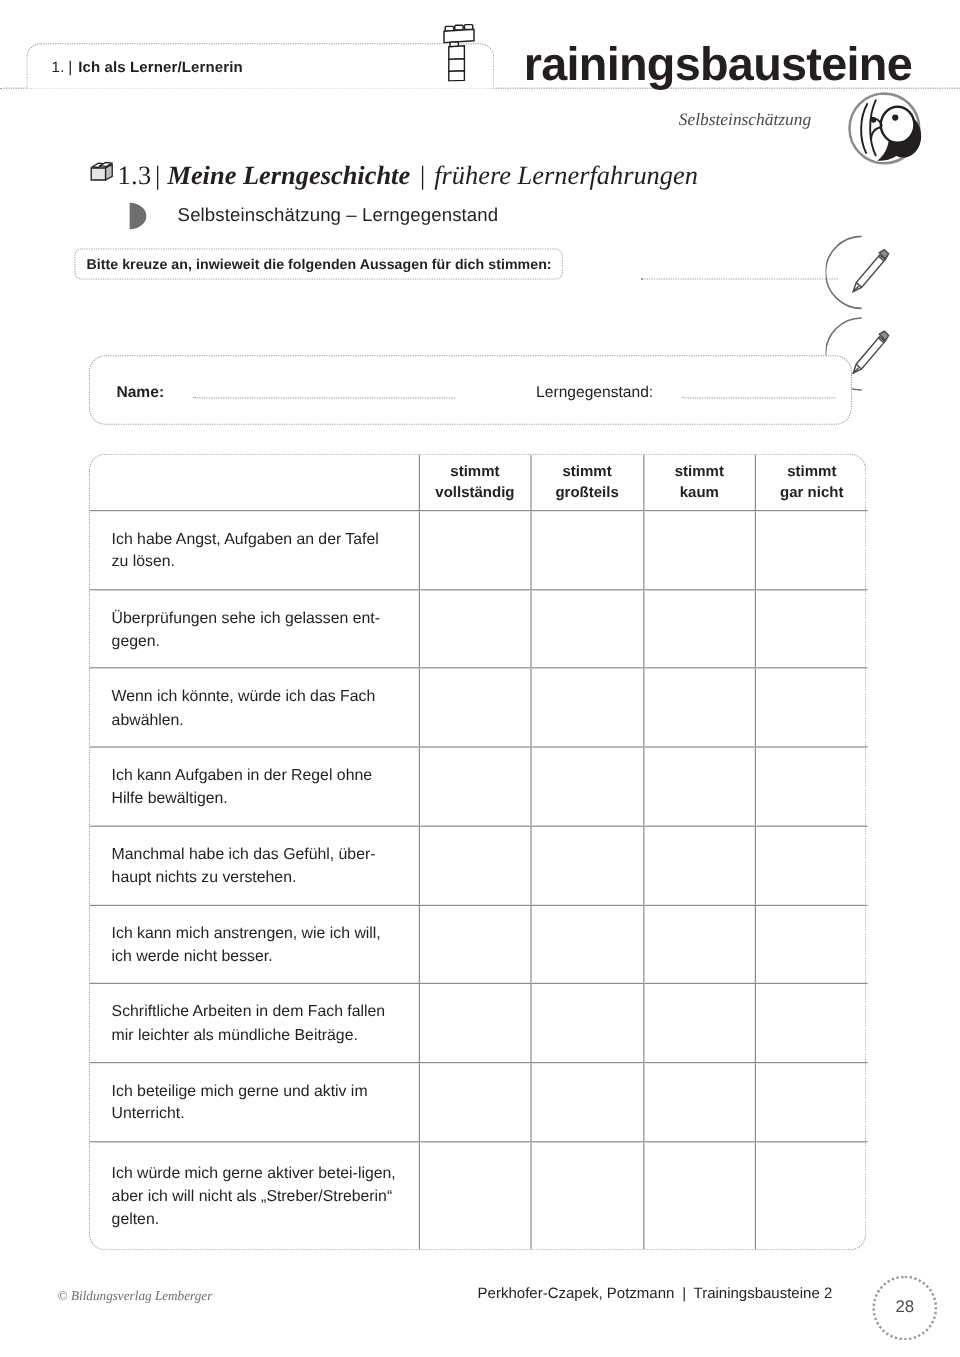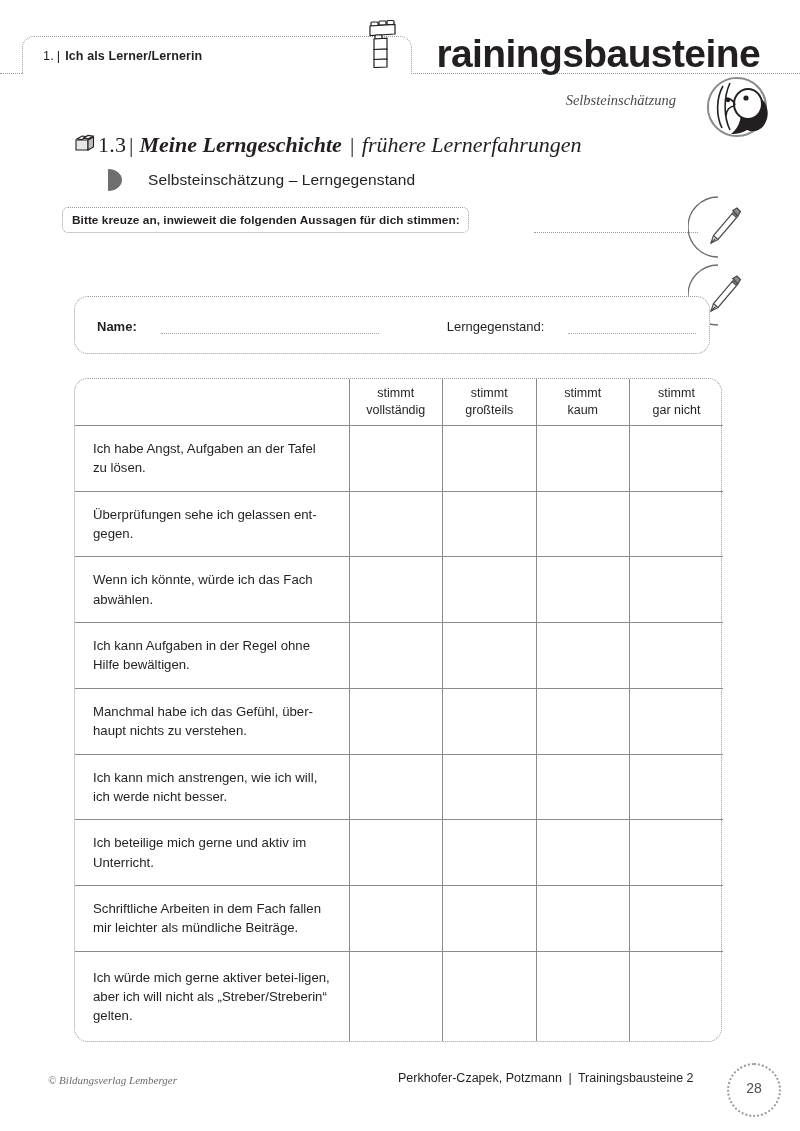--- a/index.html
+++ b/index.html
@@ -178,21 +178,21 @@
     left: 74px; top: 296px;
     width: 636px; height: 58px;
     border: 1px dotted #9a9a9a;
     border-radius: 14px;
     background: #fff;
   }
   .name-inner {
     position: absolute;
     left: 22px; top: 22px;
     display: flex;
-    align-items: flex-end;
+    align-items: center;
     width: 600px;
     gap: 20px;
   }
   .field-label {
     font-size: 13px;
     font-weight: bold;
     color: #231f20;
   }
   .field-line-1 {
     width: 218px;
@@ -230,21 +230,21 @@
   table.survey th,
   table.survey td { vertical-align: middle; }
 
   th.stmt-head { width: 274px; border: none; }
   th.rating-head {
     width: 93.5px;
     border-left: 1px solid #8c8c8c;
     border-bottom: 1px solid #8c8c8c;
     text-align: center;
     font-size: 12.5px;
-    font-weight: normal;
+    font-weight: bold;
     line-height: 1.35;
     color: #231f20;
     padding: 6px 2px;
   }
   th.stmt-head { border-bottom: 1px solid #8c8c8c; }
 
   td.stmt-cell {
     border-bottom: 1px solid #8c8c8c;
     padding: 6px 16px 6px 18px;
     font-size: 13.2px;
@@ -462,28 +462,28 @@
           <td class="rating-cell"></td>
         </tr>
         <tr>
           <td class="stmt-cell">Ich kann mich anstrengen, wie ich will, ich werde nicht besser.</td>
           <td class="rating-cell"></td>
           <td class="rating-cell"></td>
           <td class="rating-cell"></td>
           <td class="rating-cell"></td>
         </tr>
         <tr>
+          <td class="stmt-cell">Schriftliche Arbeiten in dem Fach fallen mir leichter als mündliche Beiträge.</td>
+          <td class="rating-cell"></td>
+          <td class="rating-cell"></td>
+          <td class="rating-cell"></td>
+          <td class="rating-cell"></td>
+        </tr>
+        <tr>
           <td class="stmt-cell">Ich beteilige mich gerne und aktiv im Unterricht.</td>
-          <td class="rating-cell"></td>
-          <td class="rating-cell"></td>
-          <td class="rating-cell"></td>
-          <td class="rating-cell"></td>
-        </tr>
-        <tr>
-          <td class="stmt-cell">Schriftliche Arbeiten in dem Fach fallen mir leichter als mündliche Beiträge.</td>
           <td class="rating-cell"></td>
           <td class="rating-cell"></td>
           <td class="rating-cell"></td>
           <td class="rating-cell"></td>
         </tr>
         <tr class="last-row">
           <td class="stmt-cell">Ich würde mich gerne aktiver betei-ligen, aber ich will nicht als „Streber/Streberin“ gelten.</td>
           <td class="rating-cell"></td>
           <td class="rating-cell"></td>
           <td class="rating-cell"></td>

